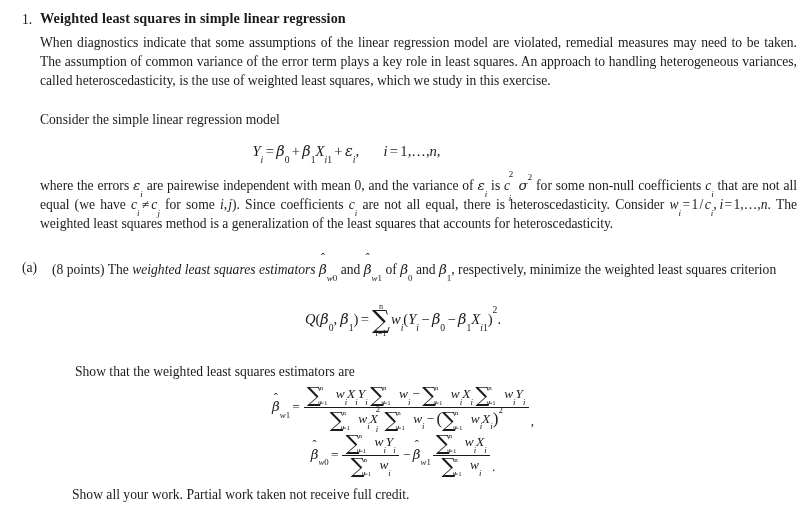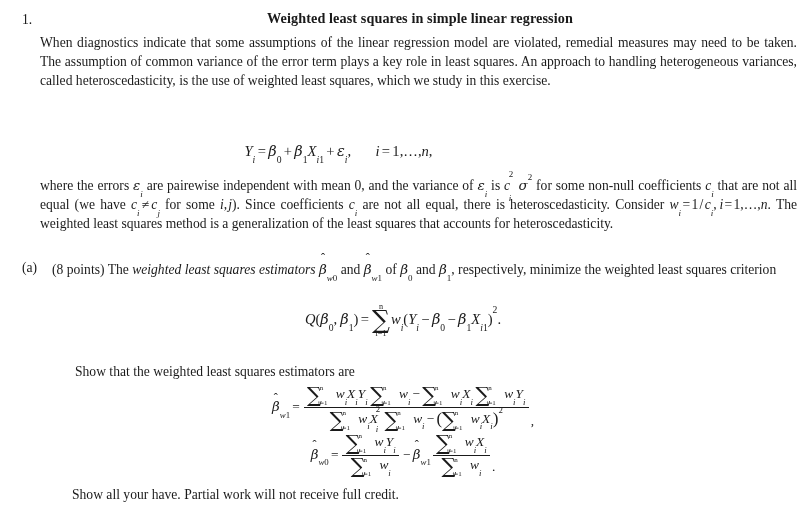--- a/index.html
+++ b/index.html
@@ -160,28 +160,29 @@
   .bigparen { font-size: 1.28em; font-style: normal; vertical-align: -0.08em; }
 </style>
 </head>
 <body>
 
 <div class="page">
 
   <div style="position:absolute; left:22px; top:10px; width:14px;">
     <span class="enum-marker" style="position:static;">1.</span>
   </div>
-  <div style="position:absolute; left:40px; top:9px; width:760px;text-align:center;">
+  <div style="position:absolute; left:40px; top:9px; width:760px;">
     <span class="bold-title">Weighted least squares in simple linear regression</span>
   </div>
 
   <div class="para" style="position:absolute; left:40px; top:33px; width:757px;">When diagnostics indicate that some assumptions of the linear regression model are violated, remedial measures may need to be taken. The assumption of common variance of the error term plays a key role in least squares. An approach to handling heterogeneous variances, called heteroscedasticity, is the use of weighted least squares, which we study in this exercise.</div>
 
-
-  <div class="display math" style="position:absolute; left:0px; top:142px; width:677px; font-size:14.6px;">
+  <div class="para nojust" style="position:absolute; left:40px; top:110px; width:757px;">Consider the simple linear regression model</div>
+
+  <div class="display math" style="position:absolute; left:8px; top:142px; width:677px; font-size:14.6px;">
     <span class="mi">Y</span><sub class="ms">i</sub><span class="mop">=</span><span class="mgreek">β</span><sub class="ms up">0</sub><span class="mop">+</span><span class="mgreek">β</span><sub class="ms up">1</sub><span class="mi">X</span><sub class="ms">i</sub><sub class="ms up">1</sub><span class="mop">+</span><span class="mgreek">ε</span><sub class="ms">i</sub><span class="mpunc">,</span>
     <span style="display:inline-block;width:17px;"></span>
     <span class="mi">i</span><span class="mop">=</span><span class="mnum">1</span><span class="mpunc">,</span>…<span class="mpunc">,</span><span class="mi">n</span><span class="mpunc">,</span>
   </div>
 
   <div class="para" style="position:absolute; left:40px; top:176px; width:757px;"><span>where the errors </span><span class="math"><span class="mgreek">ε</span><sub class="ms">i</sub></span><span> are pairewise independent with mean 0, and the variance of </span><span class="math"><span class="mgreek">ε</span><sub class="ms">i</sub></span><span> is </span><span class="math"><span style="display:inline-block;position:relative;"><span class="mi">c</span><sub class="ms" style="position:absolute;left:0.52em;bottom:-0.30em;">i</sub><sup class="ms up" style="position:absolute;left:0.52em;top:-0.18em;">2</sup></span><span style="display:inline-block;width:.62em;"></span><span class="mgreek">σ</span><sup class="ms up">2</sup></span><span> for some non-null coefficients </span><span class="math"><span class="mi">c</span><sub class="ms">i</sub></span><span> that are not all equal (we have </span><span class="math"><span class="mi">c</span><sub class="ms">i</sub><span class="mop">≠</span><span class="mi">c</span><sub class="ms">j</sub></span><span> for some </span><span class="math"><span class="mi">i</span><span class="mpunc">,</span> <span class="mi">j</span></span><span>). Since coefficients </span><span class="math"><span class="mi">c</span><sub class="ms">i</sub></span><span> are not all equal, there is heteroscedasticity. Consider </span><span class="math"><span class="mi">w</span><sub class="ms">i</sub><span class="mop-tight">=</span><span class="mnum">1</span><span class="mop-tight">/</span><span class="mi">c</span><sub class="ms">i</sub><span class="mpunc">,</span> <span class="mi">i</span><span class="mop-tight">=</span><span class="mnum">1</span><span class="mpunc">,</span>…<span class="mpunc">,</span><span class="mi">n</span></span><span>. The weighted least squares method is a generalization of the least squares that accounts for heteroscedasticity.</span></div>
 
   <div style="position:absolute; left:22px; top:260px; width:26px; font-size:13.6px;">(a)</div>
 
   <div class="para" style="position:absolute; left:52px; top:260px; width:745px;"><span>(8 points)</span><span> The </span><span style="font-style:italic;">weighted least squares estimators</span><span> </span><span class="math"><span class="hat"><span class="hatmark">̂</span><span class="mgreek">β</span></span><sub class="ms">w</sub><sub class="ms up">0</sub></span><span> and </span><span class="math"><span class="hat"><span class="hatmark">̂</span><span class="mgreek">β</span></span><sub class="ms">w</sub><sub class="ms up">1</sub></span><span> of </span><span class="math"><span class="mgreek">β</span><sub class="ms up">0</sub></span><span> and </span><span class="math"><span class="mgreek">β</span><sub class="ms up">1</sub></span><span>, respectively, minimize the weighted least squares criterion</span></div>
@@ -202,15 +203,15 @@
   <div class="math" style="position:absolute; left:0px; top:434px; width:806px; text-align:center; font-size:13.4px;">
     <span class="hat"><span class="hatmark">̂</span><span class="mgreek">β</span></span><sub class="ms">w</sub><sub class="ms up">0</sub><span class="mop">=</span><span class="frac">
       <span class="num"><span class="isum"><span class="sig">∑</span><span class="tl">n</span><span class="bl">i=1</span></span><span class="isum-pad"></span><span class="mi">w</span><sub class="ms">i</sub><span class="mi">Y</span><sub class="ms">i</sub></span>
       <span class="den"><span class="isum"><span class="sig">∑</span><span class="tl">n</span><span class="bl">i=1</span></span><span class="isum-pad"></span><span class="mi">w</span><sub class="ms">i</sub></span>
     </span><span class="mop">−</span><span class="hat"><span class="hatmark">̂</span><span class="mgreek">β</span></span><sub class="ms">w</sub><sub class="ms up">1</sub><span class="frac">
       <span class="num"><span class="isum"><span class="sig">∑</span><span class="tl">n</span><span class="bl">i=1</span></span><span class="isum-pad"></span><span class="mi">w</span><sub class="ms">i</sub><span class="mi">X</span><sub class="ms">i</sub></span>
       <span class="den"><span class="isum"><span class="sig">∑</span><span class="tl">n</span><span class="bl">i=1</span></span><span class="isum-pad"></span><span class="mi">w</span><sub class="ms">i</sub></span>
     </span><span class="mpunc" style="vertical-align:-0.95em;">.</span>
   </div>
 
-  <div class="para nojust" style="position:absolute; left:72px; top:485px; width:730px;">Show all your have. Partial work will not receive full credit.</div>
+  <div class="para nojust" style="position:absolute; left:72px; top:485px; width:730px;">Show all your work. Partial work taken not receive full credit.</div>
 
 </div>
 
 </body></html>

